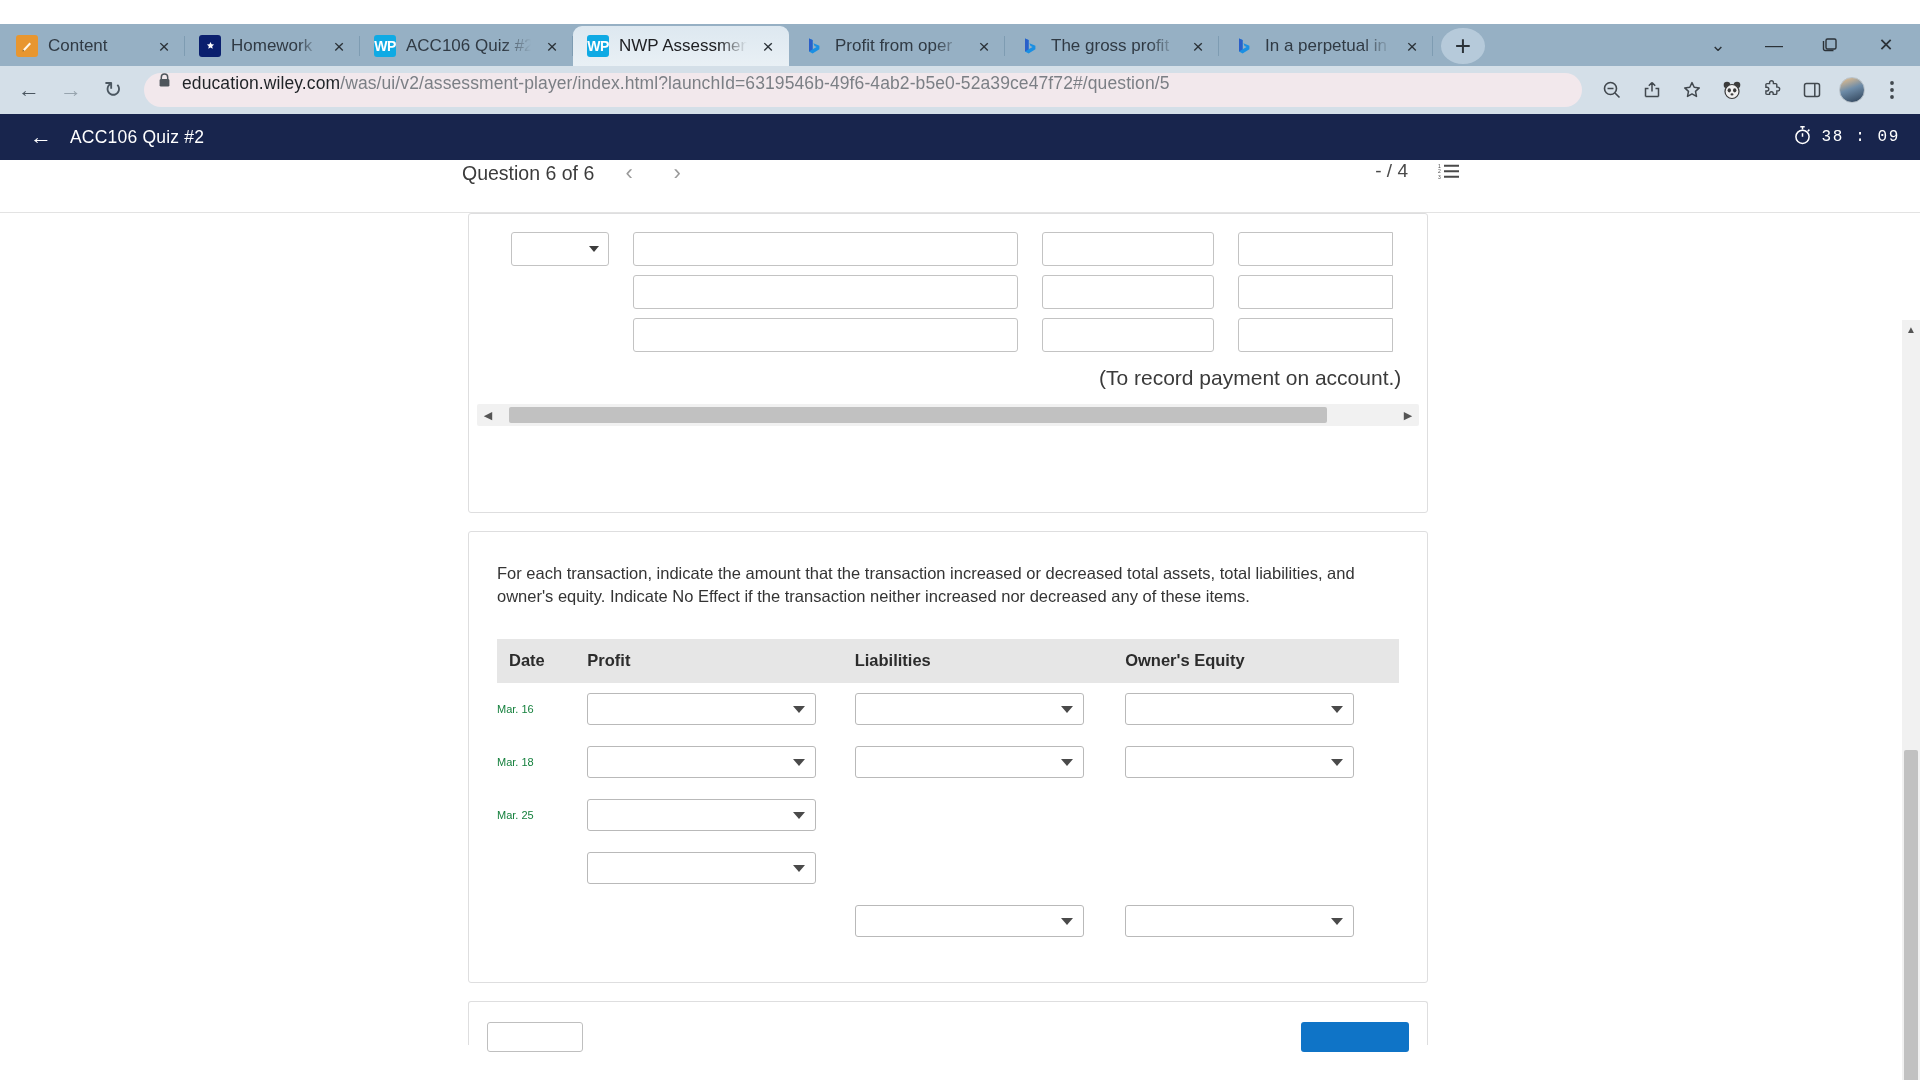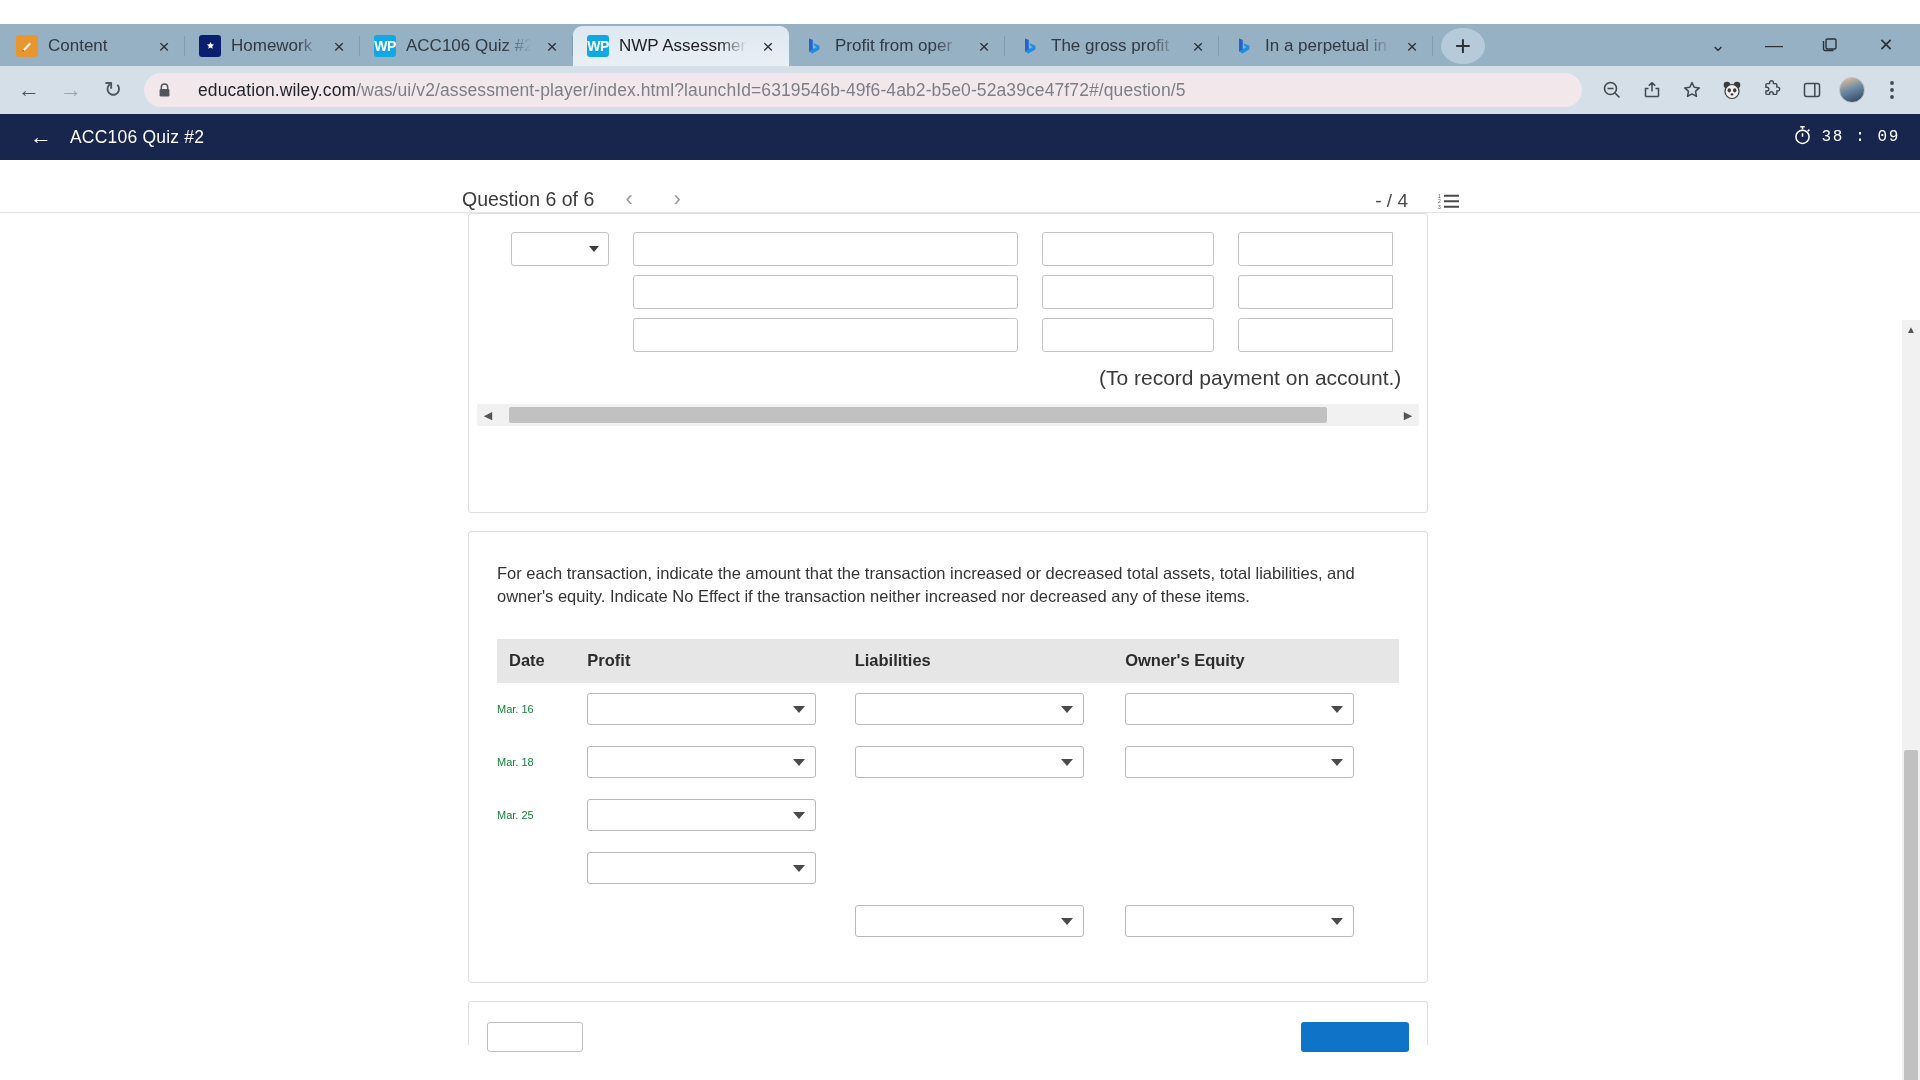--- a/index.html
+++ b/index.html
@@ -113,24 +113,23 @@
     border-radius: 50%;
     font-size: 22px;
   }
   .nav-btn.dim { color: #97a4ae; }
   .omnibox {
     flex: 1 1 auto;
     height: 34px;
     background: #f2e8ec;
     border-radius: 17px;
     display: flex;
-    align-items: center;
     padding: 0 14px;
     margin: 0 8px;
-    gap: 26px;
+    gap: 10px;
     overflow: hidden;
   }
   .lock-icon { flex: 0 0 14px; color: #4f565c; display:flex; }
   .url-text {
     font-size: 17.5px;
     color: #7b7f85;
     white-space: nowrap;
     overflow: hidden;
     letter-spacing: 0.1px;
   }
@@ -162,21 +161,21 @@
   .header-spacer { flex: 1 1 auto; }
   .timer-wrap { display: flex; align-items: center; gap: 10px; }
   .timer-text { font-size: 16px; letter-spacing: 1.6px; font-family: "Liberation Mono", monospace; }
 
   
   .qbar {
     height: 53px;
     background: #ffffff;
     border-bottom: 1px solid #e3e3e3;
     display: flex;
-    align-items: flex-end;
+    align-items: flex-start;
     position: relative;
   }
   .qbar-center {
     display: flex; align-items: center; gap: 22px;
     margin-left: 462px;
   }
   .qbar-label { font-size: 19.5px; color: #3b3b3b; }
   .arrow-btn { font-size: 22px; color: #9a9a9a; width: 26px; text-align: center; }
   .qbar-right {
     position: absolute; right: 460px;

